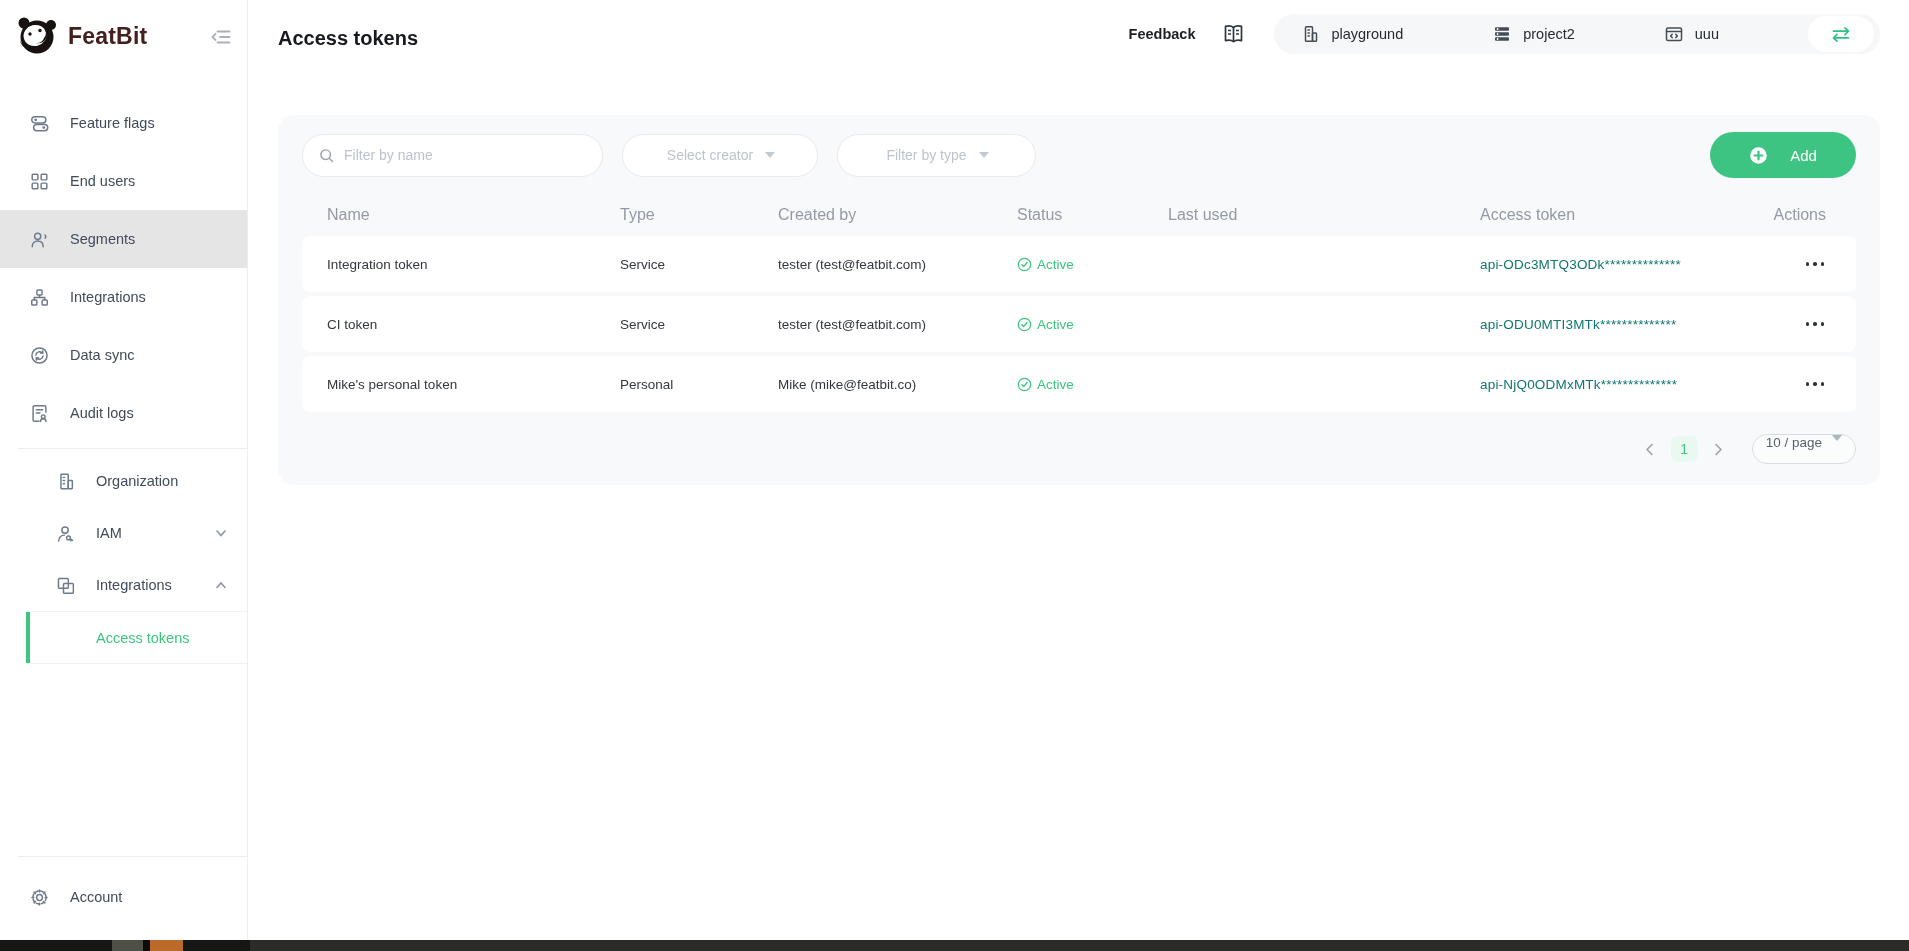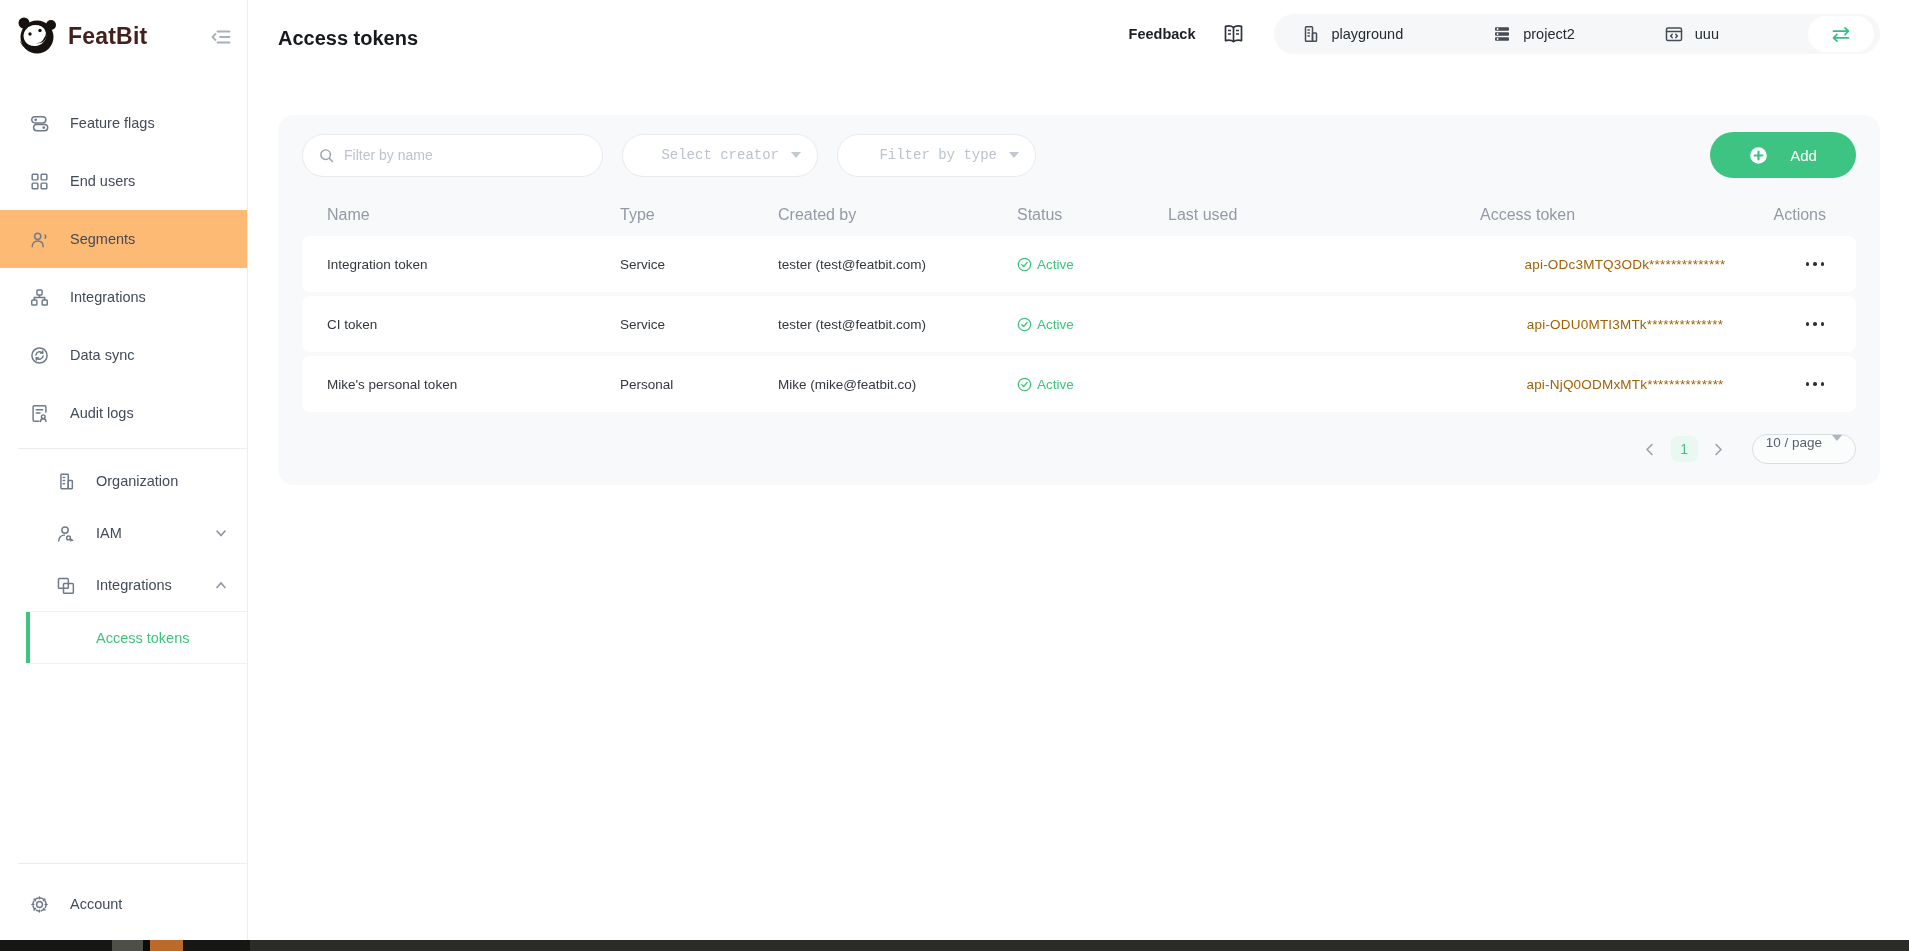--- a/index.html
+++ b/index.html
@@ -12,32 +12,32 @@
   .logo-row { display:flex; align-items:center; height:72px; padding:0 18px 0 14px; position:relative; }
   .logo-mark { width:48px; height:44px; flex:0 0 auto; }
   .logo-text { font-size:23px; font-weight:800; color:#44201c; margin-left:6px; letter-spacing:.2px; }
   .collapse-btn { position:absolute; right:14px; top:26px; width:24px; height:22px; cursor:pointer; color:#a9b0ba; }
 
   .nav { margin-top:22px; }
   .nav-item { display:flex; align-items:center; height:58px; padding-left:29px; position:relative;
               cursor:pointer; color:#4c5664; }
   .nav-item .nicon { width:21px; height:21px; color:#6e7a8a; flex:0 0 auto; }
   .nav-item .nlabel { margin-left:20px; font-size:14.5px; color:#414b59; }
-  .nav-item.hovered { background:#fdba74; }
+  .nav-item.hovered { background:#e5e5e5; }
   .nav-item .chev { position:absolute; right:20px; color:#8b94a0; width:12px; height:12px; }
   .nav2 .nav-item { height:52px; }
   .side-divider { height:1px; background:#ebedf0; margin:6px 0 6px 18px; }
 
   .submenu-active { position:relative; height:53px; display:flex; align-items:center;
                     background:#fff; border-top:1px solid #f0f1f4; border-bottom:1px solid #f0f1f4;
                     cursor:pointer; }
   .submenu-active .bar { position:absolute; left:0; top:0; bottom:0; width:4px; background:#3cc57e; }
   .submenu-active .nlabel { margin-left:70px; font-size:14.5px; color:#3cc57e; }
 
-  .account-wrap { position:absolute; left:0; right:0; bottom:14px; }
+  .account-wrap { position:absolute; left:0; right:0; bottom:21px; }
   .account-wrap .side-divider { margin-bottom:18px; }
   .account-item { display:flex; align-items:center; height:44px; padding-left:29px; cursor:pointer; }
   .account-item .nicon { width:21px; height:21px; color:#6e7a8a; }
   .account-item .nlabel { margin-left:20px; font-size:14.5px; color:#414b59; }
 
   
   .main { position:absolute; left:250px; top:0; right:0; height:940px; background:#fff; }
   .page-title { position:absolute; left:28px; top:27px; font-size:20px; font-weight:700; color:#16191d; }
   .topbar-right { position:absolute; top:13px; right:29px; display:flex; align-items:center; height:42px; }
   .feedback { font-size:14.5px; font-weight:700; color:#1c2025; cursor:pointer; }
@@ -54,22 +54,22 @@
   .card { position:absolute; left:28px; top:115px; width:1602px; height:370px;
           background:#f8f9fa; border-radius:16px; padding:17px 24px 0 24px; }
   .filter-row { display:flex; align-items:center; }
   .filter-input { width:301px; height:43px; background:#fff; border:1px solid #e8eaee; border-radius:22px;
                   display:flex; align-items:center; padding:0 14px 0 15px; }
   .filter-input svg { width:17px; height:17px; color:#9aa2ad; flex:0 0 auto; }
   .filter-input input { border:none; outline:none; background:transparent; margin-left:9px; width:100%;
                         font-size:14px; font-family:"Liberation Sans",sans-serif; color:#333; }
   .filter-input input::placeholder { color:#bcc3cd; }
   .filter-select { height:43px; background:#fff; border:1px solid #e8eaee; border-radius:22px;
-                   display:flex; align-items:center; justify-content:flex-end;
-                   padding:0 16px 0 18px; cursor:pointer; margin-left:19px;font-family:Liberation Mono, monospace; }
+                   display:flex; align-items:center; justify-content:center;
+                   padding:0 16px 0 18px; cursor:pointer; margin-left:19px; }
   .filter-select .ph { font-size:14px; color:#bcc3cd; }
   .sel-creator { width:196px; }
   .sel-type { width:199px; }
   .caret { width:0; height:0; border-left:5.5px solid transparent; border-right:5.5px solid transparent;
            border-top:6.5px solid #c3c9d2; margin-left:12px; }
   .add-btn { margin-left:auto; width:146px; height:46px; border-radius:23px; background:#3ec482; border:none;
              display:flex; align-items:center; justify-content:center; cursor:pointer; }
   .add-btn svg { width:19px; height:19px; }
   .add-btn span { color:#fff; font-size:15px; margin-left:22px; font-family:"Liberation Sans",sans-serif; }
 
@@ -77,21 +77,21 @@
   .thead { display:flex; align-items:center; height:34px; margin-top:20px; padding-left:25px;
            font-size:16px; color:#939aa5; }
   .trow { display:flex; align-items:center; height:56px; margin-top:4px; padding-left:25px;
           background:#fff; border-radius:8px; font-size:13.5px; color:#33383f; }
   .trow:first-of-type { margin-top:12px; }
   .col-name{width:293px} .col-type{width:158px} .col-created{width:239px}
   .col-status{width:151px} .col-last{width:312px} .col-token{width:290px}
   .col-actions{flex:1; display:flex; justify-content:flex-end; padding-right:30px;}
   .status-cell { display:flex; align-items:center; color:#3cc57e; }
   .status-cell svg { width:15px; height:15px; margin-right:5px; }
-  .token-text { color:#a16207; letter-spacing:.2px;text-align:center; }
+  .token-text { color:#0f766e; letter-spacing:.2px; }
   .dots { display:flex; gap:4px; cursor:pointer; padding:6px 2px; }
   .dots i { width:3.5px; height:3.5px; border-radius:50%; background:#2e3338; }
 
   
   .pager { display:flex; align-items:center; justify-content:flex-end; margin-top:22px; height:30px; }
   .pg-arrow { width:22px; height:22px; display:flex; align-items:center; justify-content:center;
               color:#9aa3ad; cursor:pointer; }
   .pg-page { width:27px; height:26px; margin:0 10px; border-radius:7px; background:#e9f8f0;
              color:#41c483; font-size:14px; display:flex; align-items:center; justify-content:center;
              cursor:pointer; }

